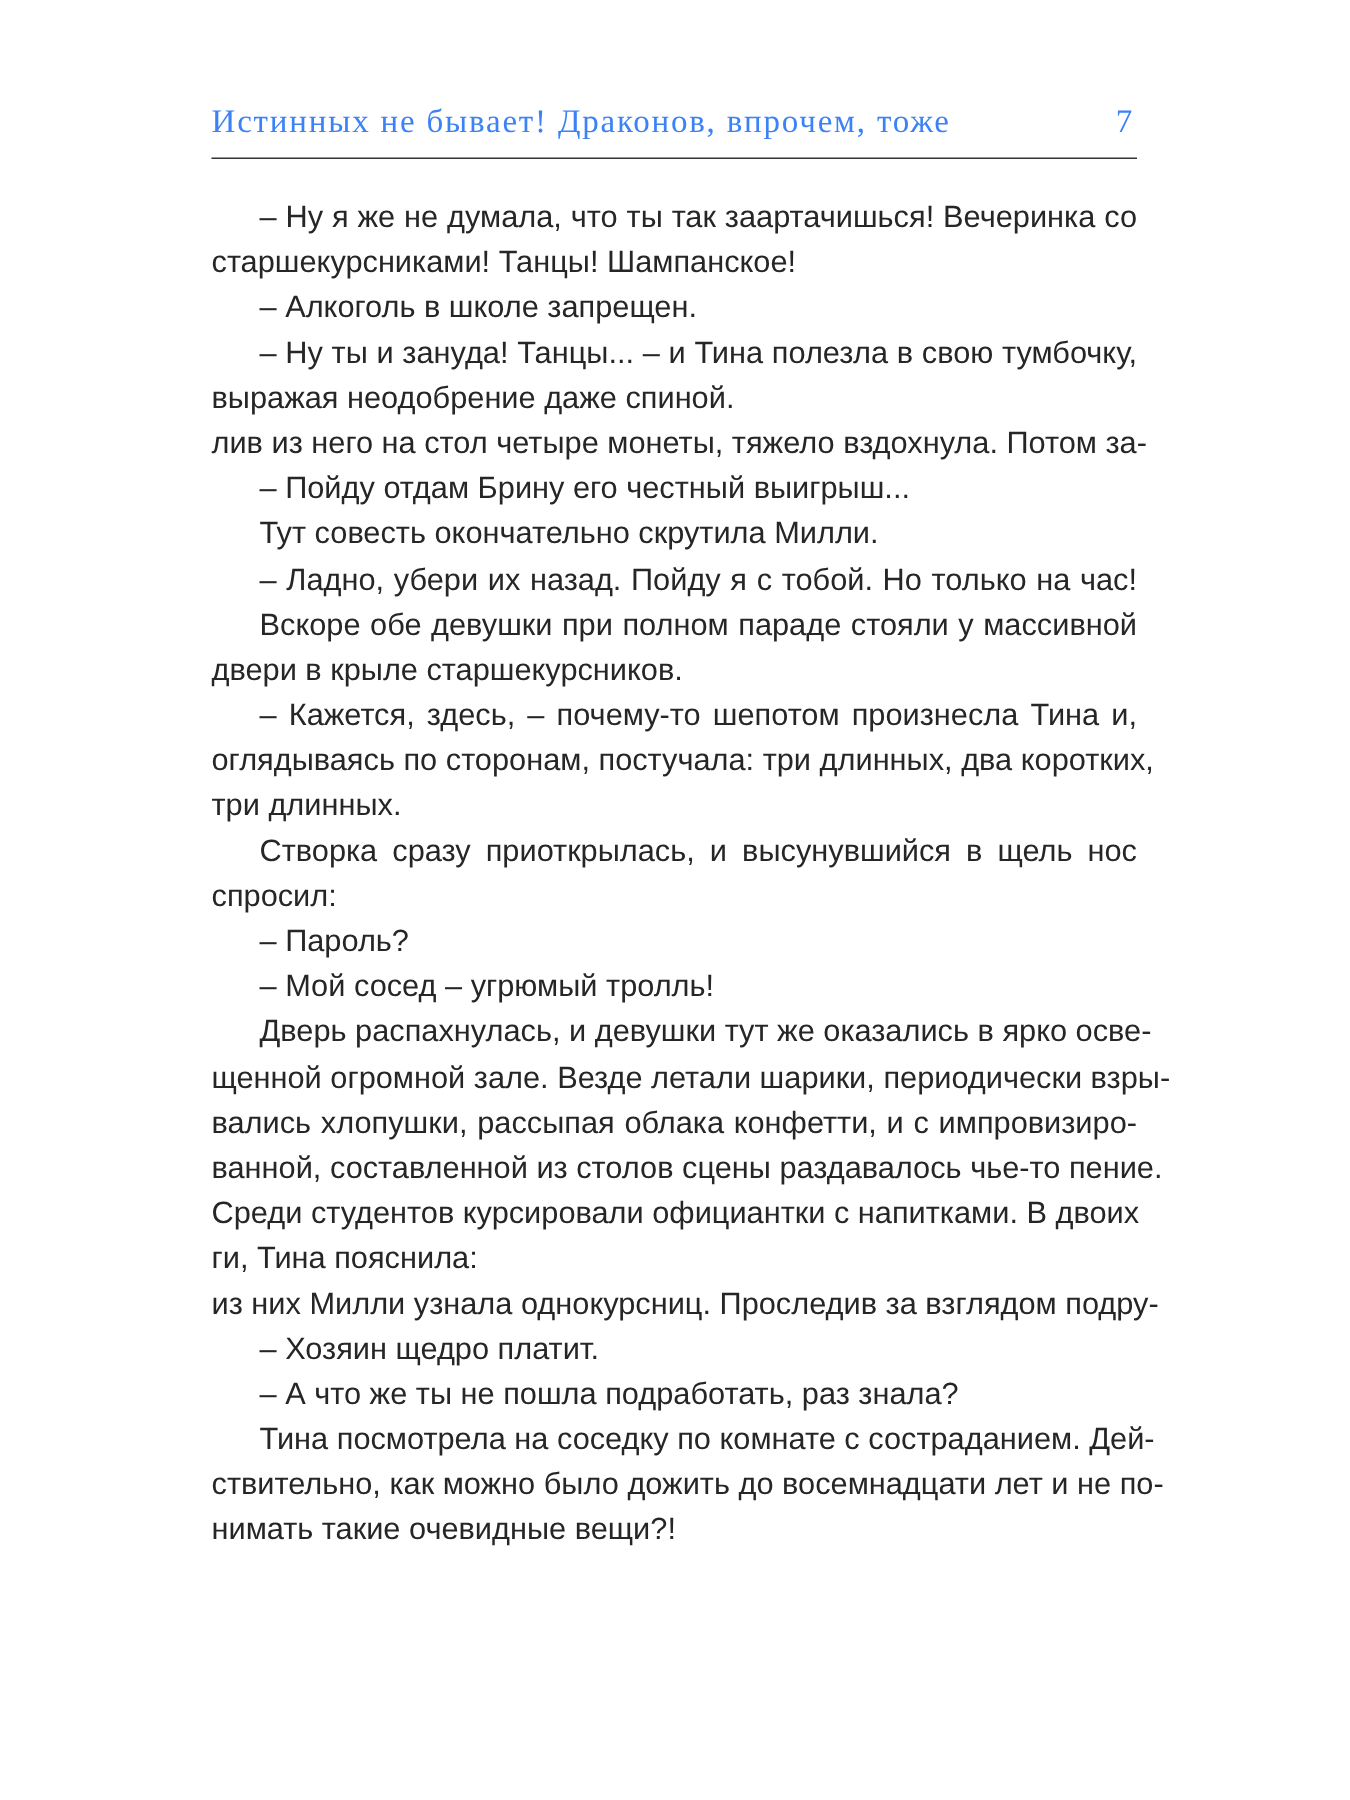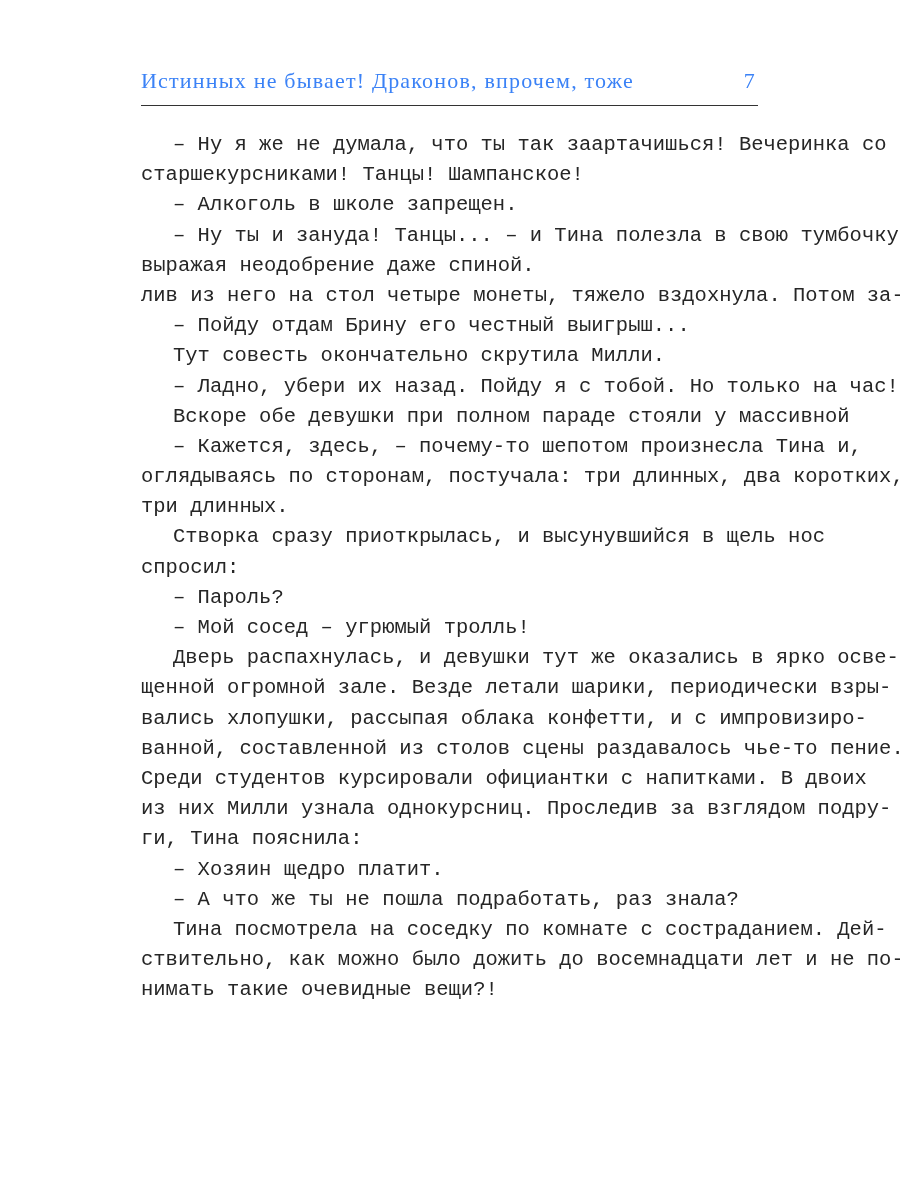--- a/index.html
+++ b/index.html
@@ -45,21 +45,21 @@
     left: 0;
     width: 617px;
     height: 0;
     border-top: 1.5px solid #333333;
   }
   .body-text {
     position: absolute;
     top: 130px;
     left: 0;
     width: 617px;
-    font-family: Liberation Mono, monospace;
+    font-family: Liberation Sans, sans-serif;
     font-size: 20.5px;
     line-height: 30.2px;
     color: #262626;
   }
   .line {
     display: block;
     white-space: nowrap;
     height: 30.2px;
   }
   .line.justify {
@@ -84,33 +84,34 @@
       <span class="line indent justify">– Ну я же не думала, что ты так заартачишься! Вечеринка со</span>
       <span class="line">старшекурсниками! Танцы! Шампанское!</span>
       <span class="line indent">– Алкоголь в школе запрещен.</span>
       <span class="line indent justify">– Ну ты и зануда! Танцы... – и Тина полезла в свою тумбочку,</span>
       <span class="line">выражая неодобрение даже спиной.</span>
       <span class="line justify">лив из него на стол четыре монеты, тяжело вздохнула. Потом за-</span>
       <span class="line indent">– Пойду отдам Брину его честный выигрыш...</span>
       <span class="line indent">Тут совесть окончательно скрутила Милли.</span>
       <span class="line indent justify">– Ладно, убери их назад. Пойду я с тобой. Но только на час!</span>
       <span class="line indent justify">Вскоре обе девушки при полном параде стояли у массивной</span>
+      <span class="line">двери в крыле старшекурсников.</span>
       <span class="line indent justify">– Кажется, здесь, – почему-то шепотом произнесла Тина и,</span>
       <span class="line justify">оглядываясь по сторонам, постучала: три длинных, два коротких,</span>
       <span class="line">три длинных.</span>
       <span class="line indent justify">Створка сразу приоткрылась, и высунувшийся в щель нос</span>
       <span class="line">спросил:</span>
       <span class="line indent">– Пароль?</span>
       <span class="line indent">– Мой сосед – угрюмый тролль!</span>
       <span class="line indent justify">Дверь распахнулась, и девушки тут же оказались в ярко осве-</span>
       <span class="line justify">щенной огромной зале. Везде летали шарики, периодически взры-</span>
       <span class="line justify">вались хлопушки, рассыпая облака конфетти, и с импровизиро-</span>
       <span class="line justify">ванной, составленной из столов сцены раздавалось чье-то пение.</span>
       <span class="line justify">Среди студентов курсировали официантки с напитками. В двоих</span>
+      <span class="line">ги, Тина пояснила:</span>
       <span class="line justify">из них Милли узнала однокурсниц. Проследив за взглядом подру-</span>
-      <span class="line">ги, Тина пояснила:</span>
       <span class="line indent">– Хозяин щедро платит.</span>
       <span class="line indent">– А что же ты не пошла подработать, раз знала?</span>
       <span class="line indent justify">Тина посмотрела на соседку по комнате с состраданием. Дей-</span>
       <span class="line justify">ствительно, как можно было дожить до восемнадцати лет и не по-</span>
       <span class="line">нимать такие очевидные вещи?!</span>
     </div>
 </div>
 
 </body></html>

